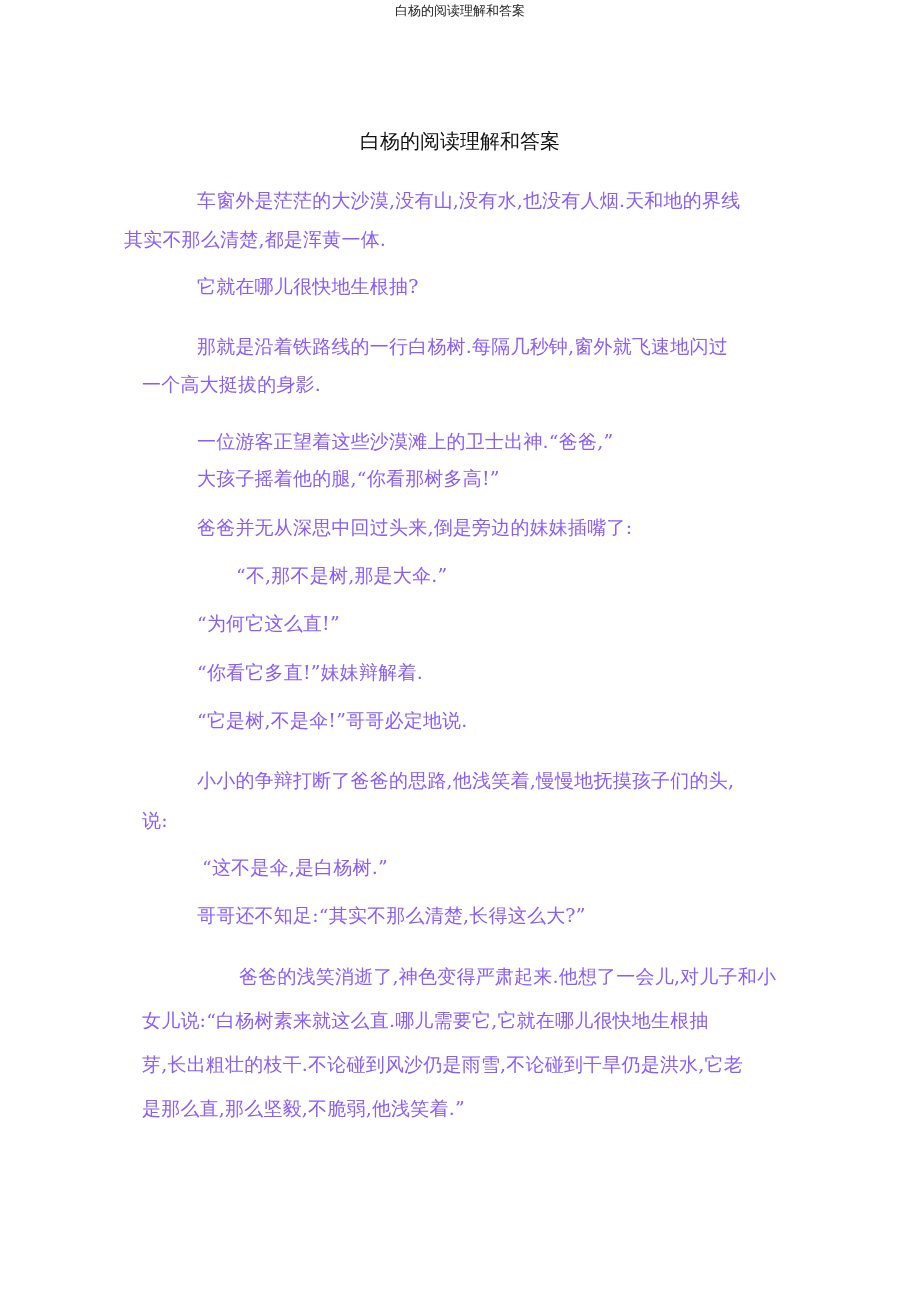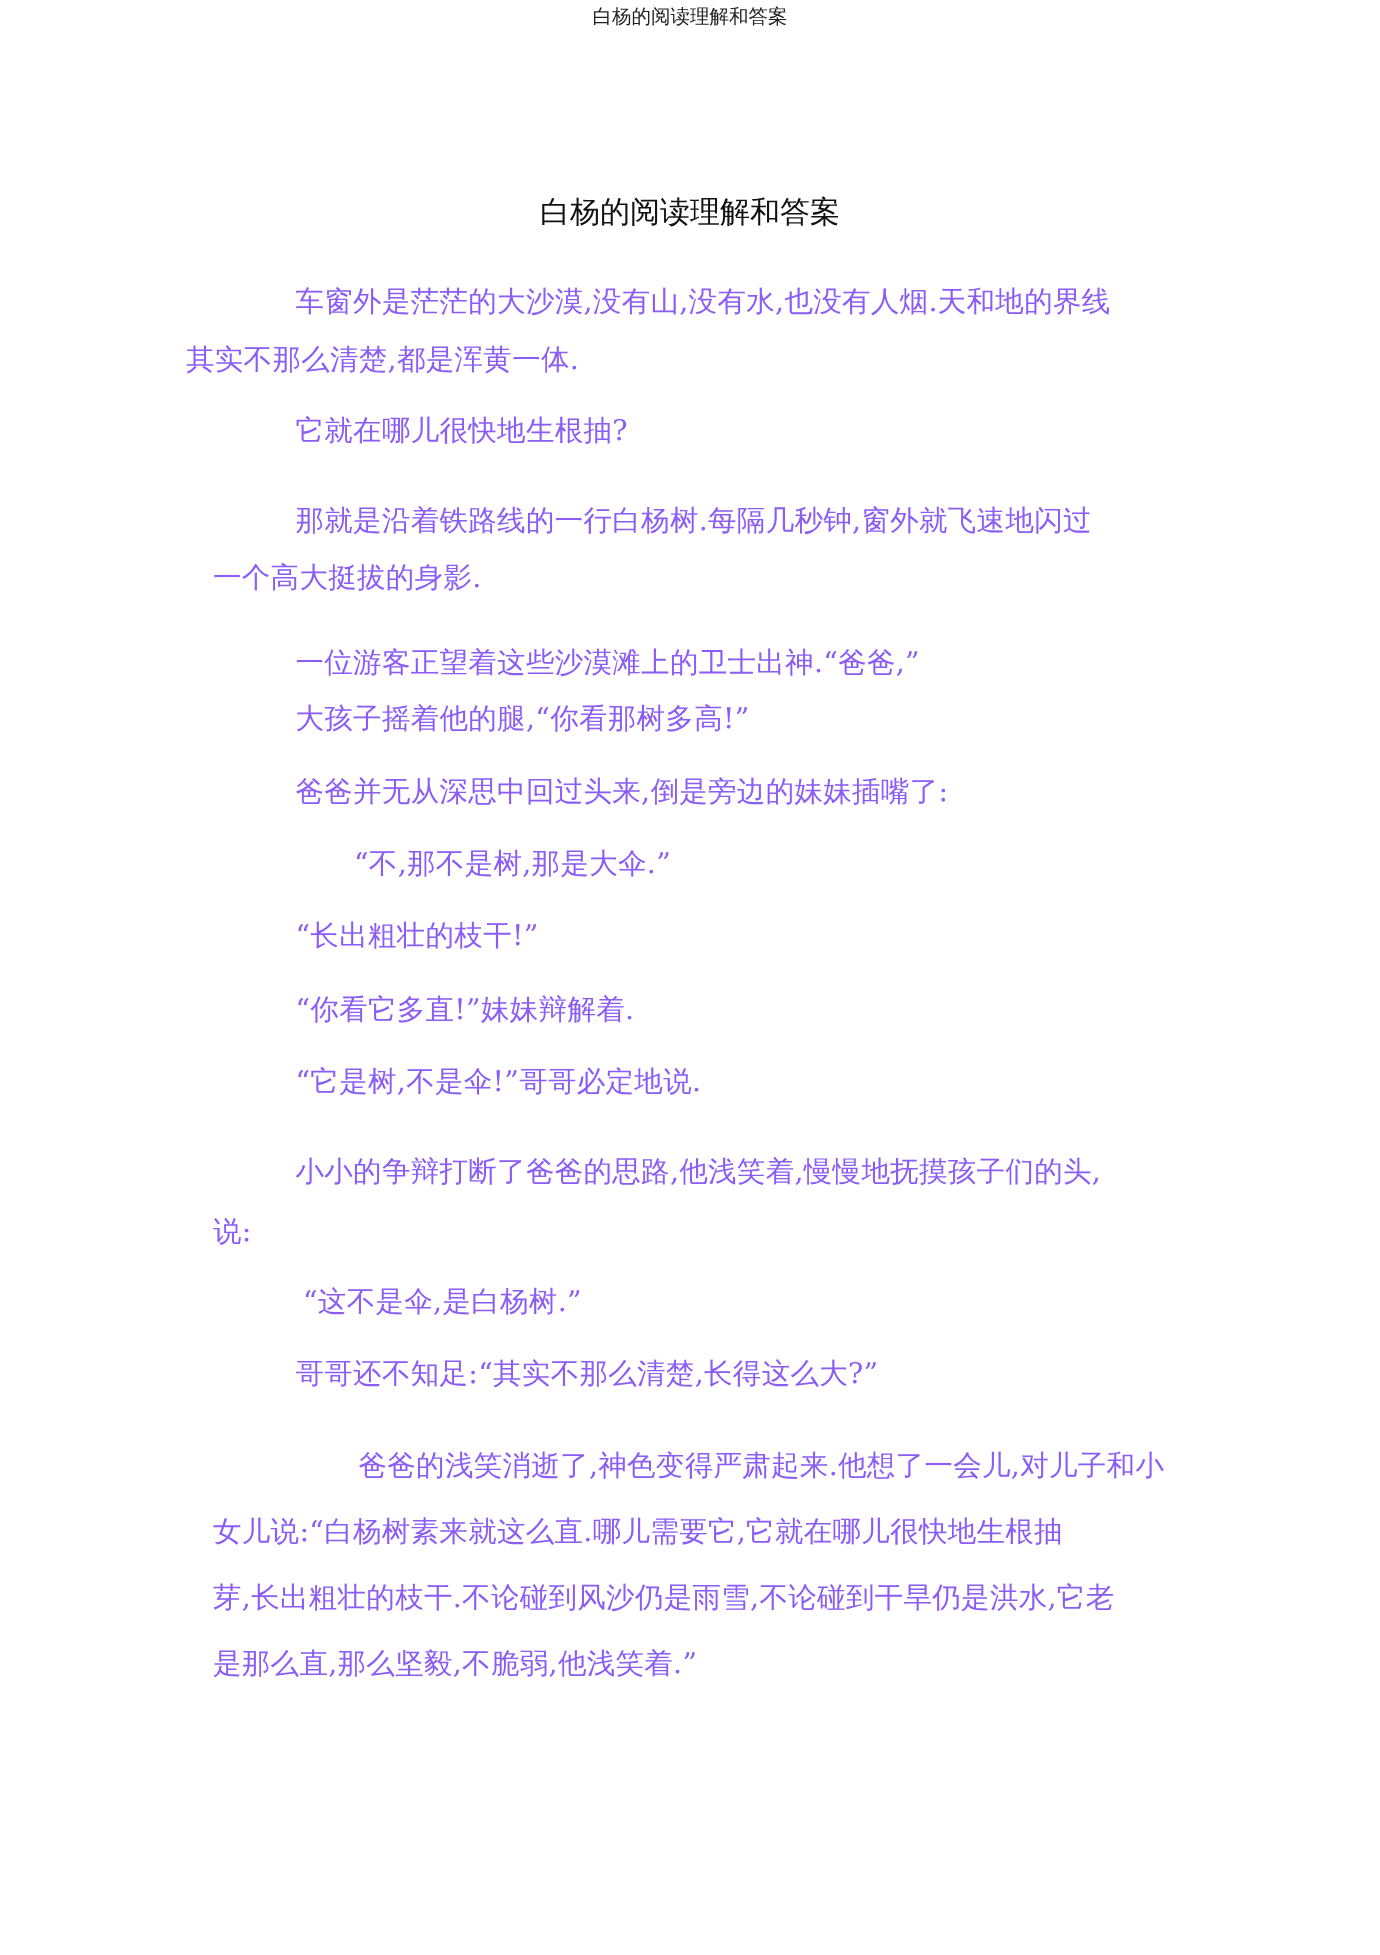--- a/index.html
+++ b/index.html
@@ -25,21 +25,21 @@
 
   <div class="line" style="left:197px; top:334px;">那就是沿着铁路线的一行白杨树.每隔几秒钟,窗外就飞速地闪过</div>
   <div class="line" style="left:142px; top:372px;">一个高大挺拔的身影.</div>
 
   <div class="line" style="left:197px; top:429px;">一位游客正望着这些沙漠滩上的卫士出神.“爸爸,”</div>
   <div class="line" style="left:197px; top:466px;">大孩子摇着他的腿,“你看那树多高!”</div>
 
   <div class="line" style="left:197px; top:515px;">爸爸并无从深思中回过头来,倒是旁边的妹妹插嘴了:</div>
 
   <div class="line" style="left:197px; top:563px;margin-left:39px;">“不,那不是树,那是大伞.”</div>
-  <div class="line" style="left:197px; top:611px;">“长出粗壮的枝干!”</div>
+  <div class="line" style="left:197px; top:611px;">“为何它这么直!”</div>
   <div class="line" style="left:197px; top:660px;">“你看它多直!”妹妹辩解着.</div>
   <div class="line" style="left:197px; top:708px;">“它是树,不是伞!”哥哥必定地说.</div>
 
   <div class="line" style="left:197px; top:768px;">小小的争辩打断了爸爸的思路,他浅笑着,慢慢地抚摸孩子们的头,</div>
   <div class="line" style="left:142px; top:808px;">说:</div>
 
   <div class="line" style="left:202px; top:855px;">“这不是伞,是白杨树.”</div>
   <div class="line" style="left:197px; top:903px;">哥哥还不知足:“其实不那么清楚,长得这么大?”</div>
 
   <div class="line" style="left:199px; top:964px;margin-left:40px;">爸爸的浅笑消逝了,神色变得严肃起来.他想了一会儿,对儿子和小</div>

